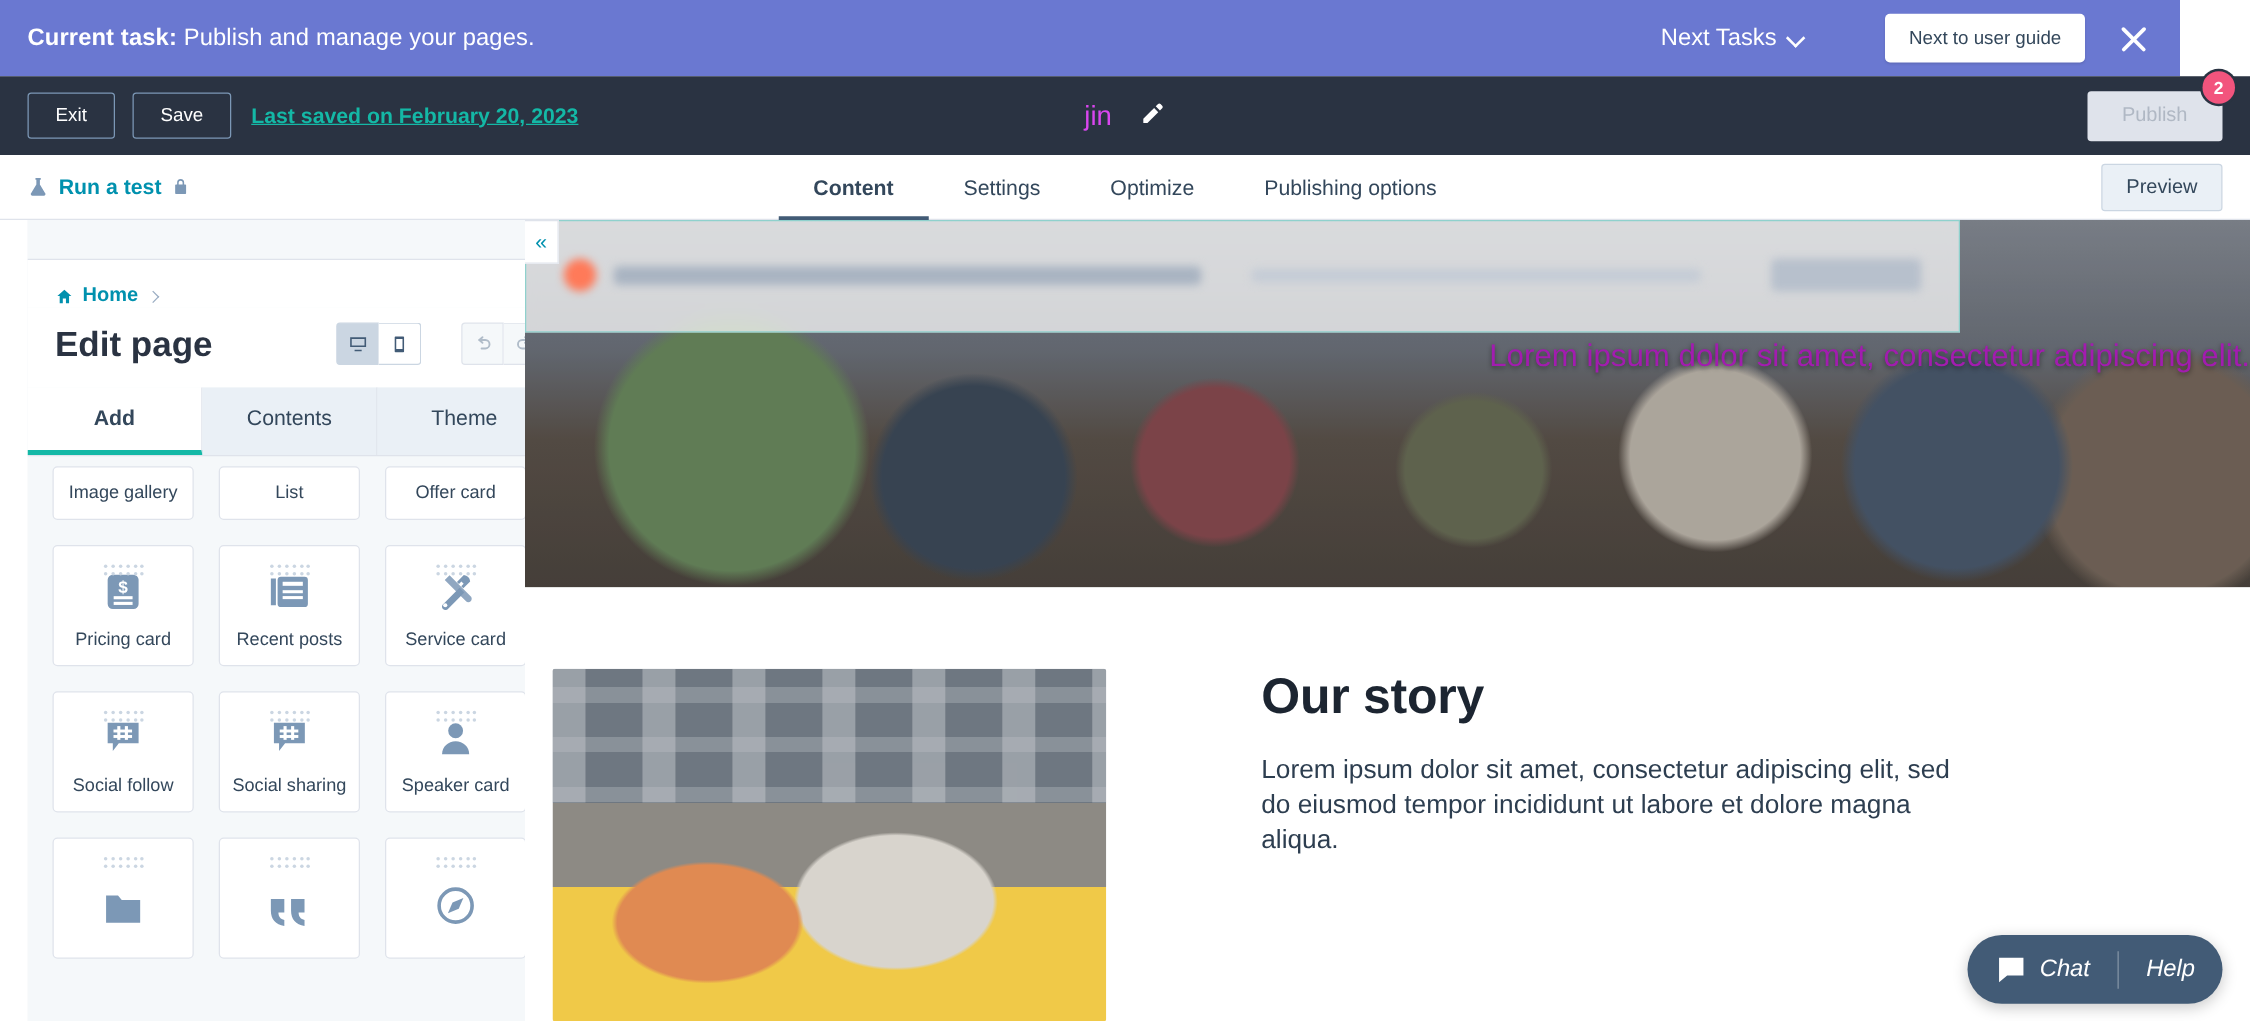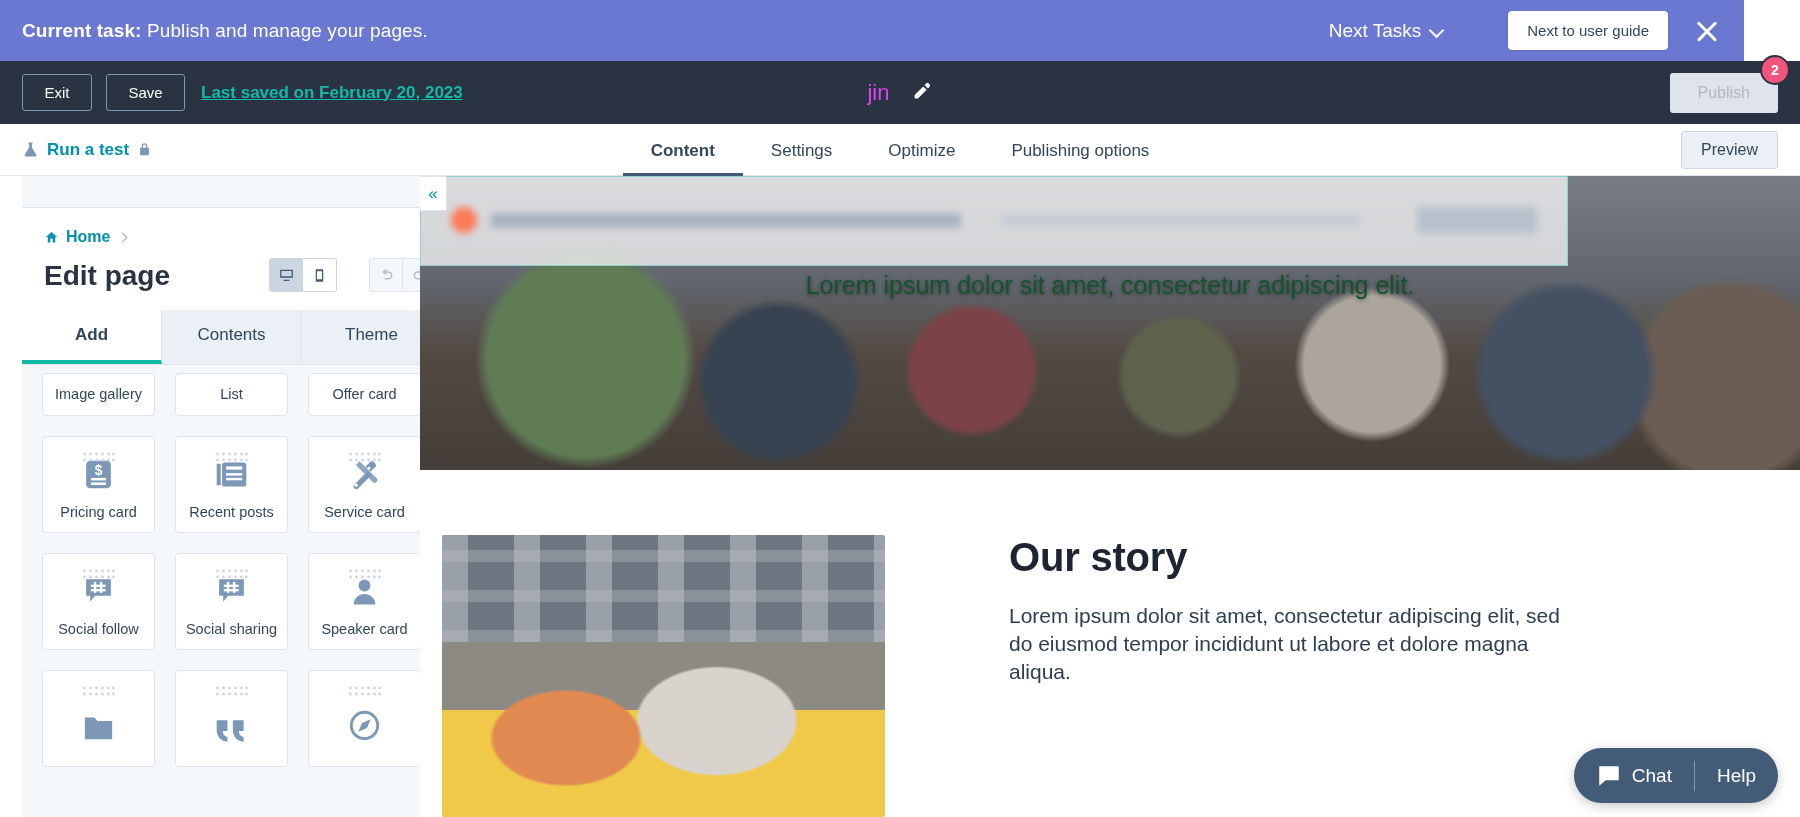--- a/index.html
+++ b/index.html
@@ -214,21 +214,21 @@
       radial-gradient(circle at 40% 66%, #8e4a4f 0 7%, transparent 8%),
       radial-gradient(circle at 55% 68%, #6b6f55 0 7%, transparent 8%),
       radial-gradient(circle at 69% 64%, #c9c1b4 0 7%, transparent 8%),
       radial-gradient(circle at 83% 67%, #4a5b70 0 7%, transparent 8%),
       radial-gradient(circle at 95% 70%, #7a6a5c 0 7%, transparent 8%),
       linear-gradient(180deg, #8a9099 0%, #6e747d 36%, #5c5248 60%, #4c443c 100%);
   }
   .hero-overlay { position: absolute; inset: 0; background: rgba(40,40,45,.18); }
   .hero-text {
     position: absolute; left: 0; right: 0; top: 95px;
-    text-align: center; color: #14532d; font-size: 25px;
+    text-align: right; color: #a21caf; font-size: 25px;
     text-shadow: 0 1px 4px rgba(0,0,0,.45);
   }
 
   .story {
     position: absolute; left: 0; top: 294px; width: 1380px; height: 347px;
     background: #fff; display: flex; padding-top: 65px;
   }
   .story-img {
     width: 443px; height: 282px; margin-left: 22px; border-radius: 2px;
     background:
@@ -282,21 +282,21 @@
 
   
   .chat-widget {
     position: absolute; right: 22px; bottom: 14px;
     height: 55px; background: #425b76; border-radius: 28px;
     display: flex; align-items: center; color: #fff;
     box-shadow: 0 3px 12px rgba(0,0,0,.22); z-index: 8;
   }
   .chat-part {
     display: flex; align-items: center; gap: 10px;
-    padding: 0 22px; height: 55px; cursor: pointer; font-size: 19px;
+    padding: 0 22px; height: 55px; cursor: pointer; font-size: 19px; font-style: italic;
   }
   .chat-divider { width: 1px; height: 30px; background: rgba(255,255,255,.35); }
 </style>
 </head>
 <body>
 
 <div id="app">
 
   <div class="task-banner">
     <div class="task-banner-text">

